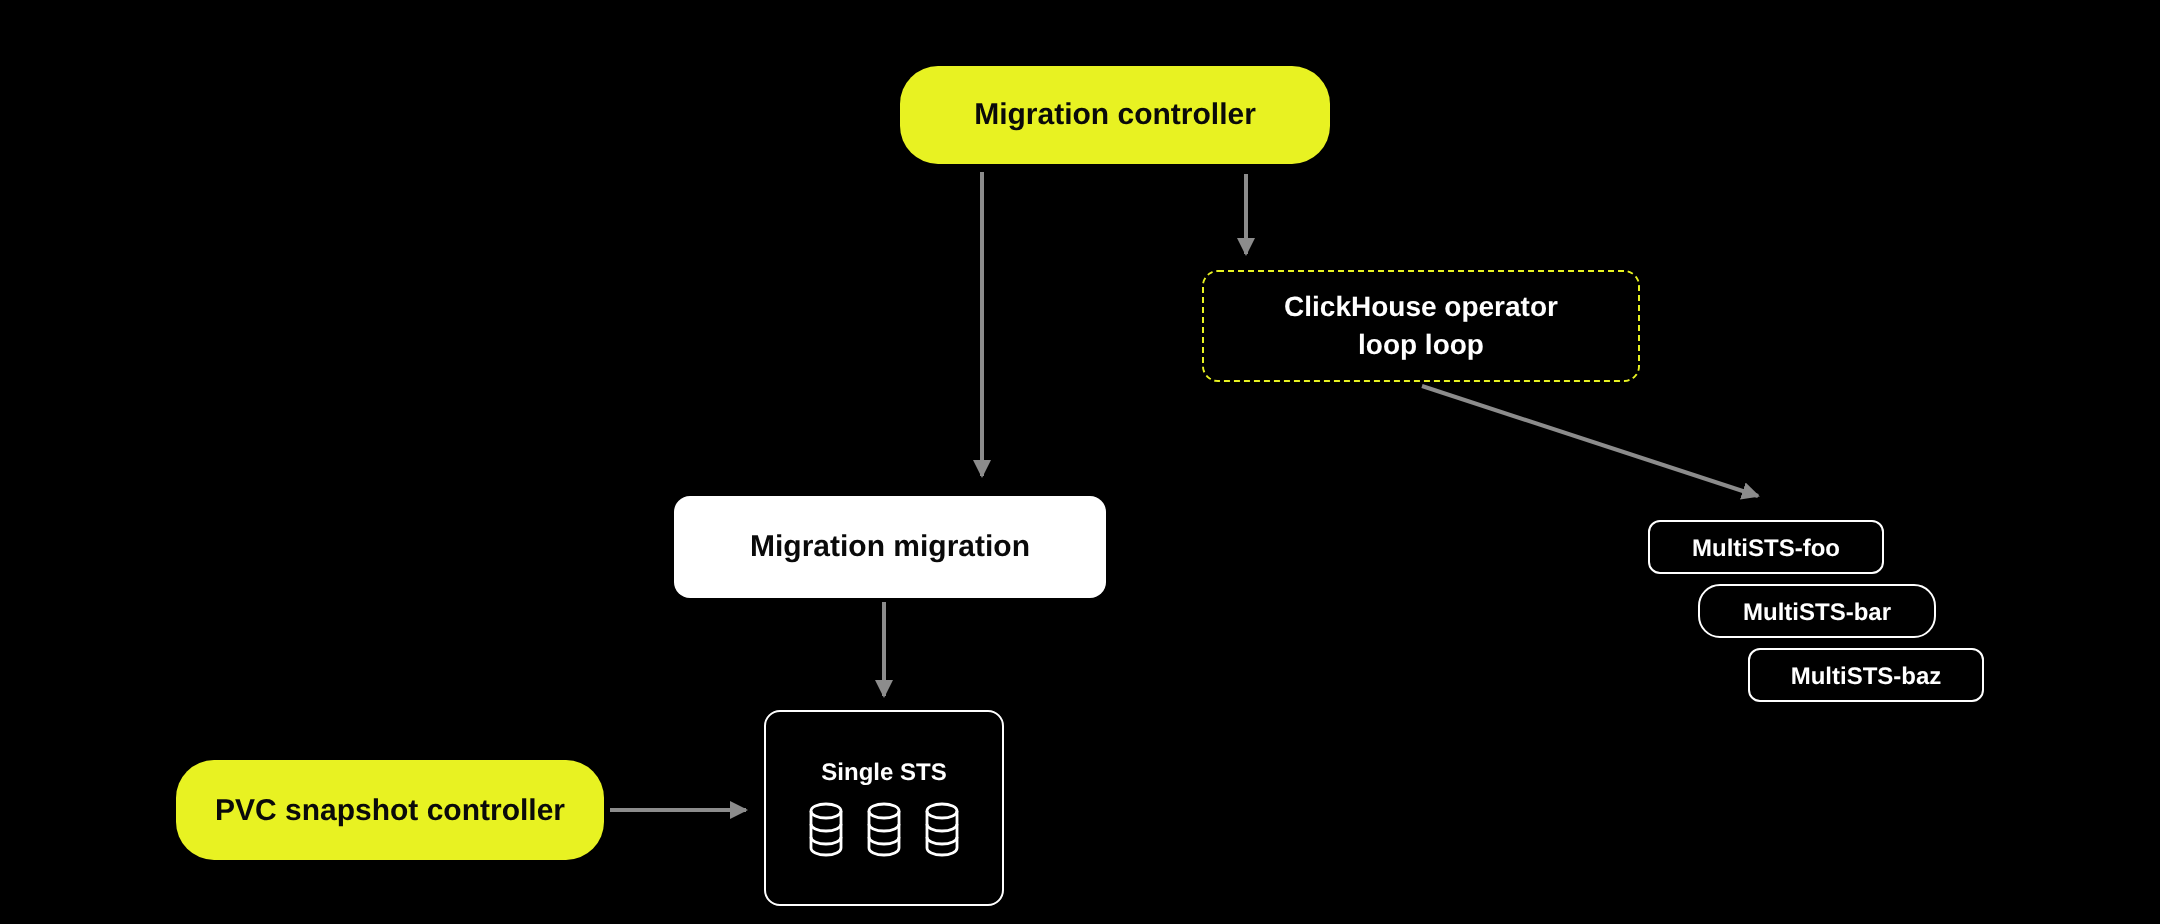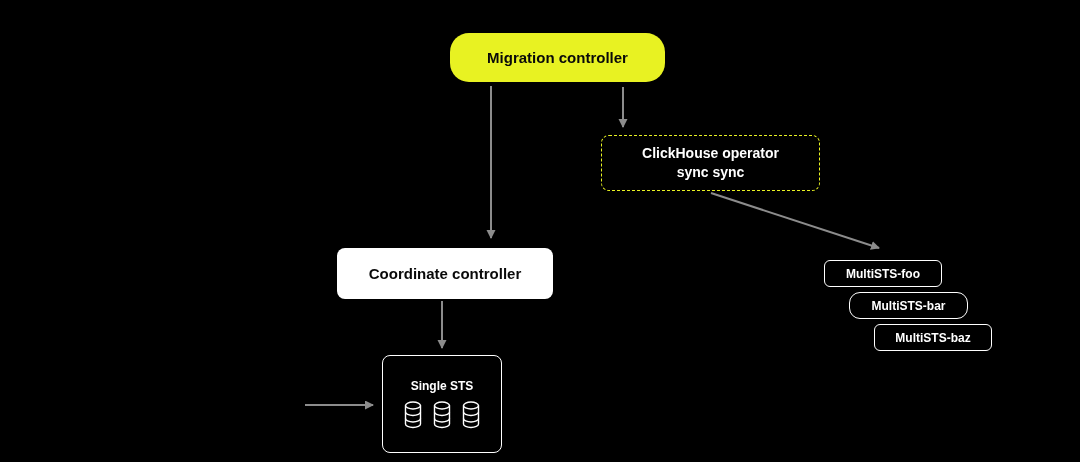--- a/index.html
+++ b/index.html
@@ -77,25 +77,25 @@
     <line class="arrow" x1="442" y1="301" x2="442" y2="348" marker-end="url(#arrowhead)"></line>
     <line class="arrow" x1="305" y1="405" x2="373" y2="405" marker-end="url(#arrowhead)"></line>
   </svg>
 
   <div class="node node-yellow" style="left:450px; top:33px; width:215px; height:49px;">
     <span>Migration controller</span>
   </div>
 
   <div class="node node-dashed" style="left:601px; top:135px; width:219px; height:56px;">
     <span>ClickHouse operator</span>
-    <span>sync sync</span>
+    <span>loop loop</span>
   </div>
 
   <div class="node node-white" style="left:337px; top:248px; width:216px; height:51px;">
-    <span>Coordinate controller</span>
+    <span>Migration migration</span>
   </div>
 
   <div class="node node-outline" style="left:382px; top:355px; width:120px; height:98px;">
     <span class="sts-label">Single STS</span>
     <div class="db-row">
       <svg class="db-icon" width="20" height="28" viewBox="0 0 20 28">
         <g fill="none" stroke-width="1.4">
           <ellipse cx="10" cy="4.5" rx="7.5" ry="3.5"></ellipse>
           <path d="M2.5 4.5 V23 a7.5 3.5 0 0 0 15 0 V4.5"></path>
           <path d="M2.5 11 a7.5 3.5 0 0 0 15 0"></path>
@@ -114,20 +114,23 @@
         <g fill="none" stroke-width="1.4">
           <ellipse cx="10" cy="4.5" rx="7.5" ry="3.5"></ellipse>
           <path d="M2.5 4.5 V23 a7.5 3.5 0 0 0 15 0 V4.5"></path>
           <path d="M2.5 11 a7.5 3.5 0 0 0 15 0"></path>
           <path d="M2.5 17.5 a7.5 3.5 0 0 0 15 0"></path>
         </g>
       </svg>
     </div>
   </div>
 
+  <div class="node node-yellow" style="left:88px; top:380px; width:214px; height:50px;">
+    <span>PVC snapshot controller</span>
+  </div>
 
   <div class="node node-outline node-small" style="left:824px; top:260px; width:118px; height:27px;">
     <span>MultiSTS-foo</span>
   </div>
   <div class="node node-outline node-small" style="left:849px; top:292px; width:119px; height:27px;border-radius:11px;">
     <span>MultiSTS-bar</span>
   </div>
   <div class="node node-outline node-small" style="left:874px; top:324px; width:118px; height:27px;">
     <span>MultiSTS-baz</span>
   </div>

